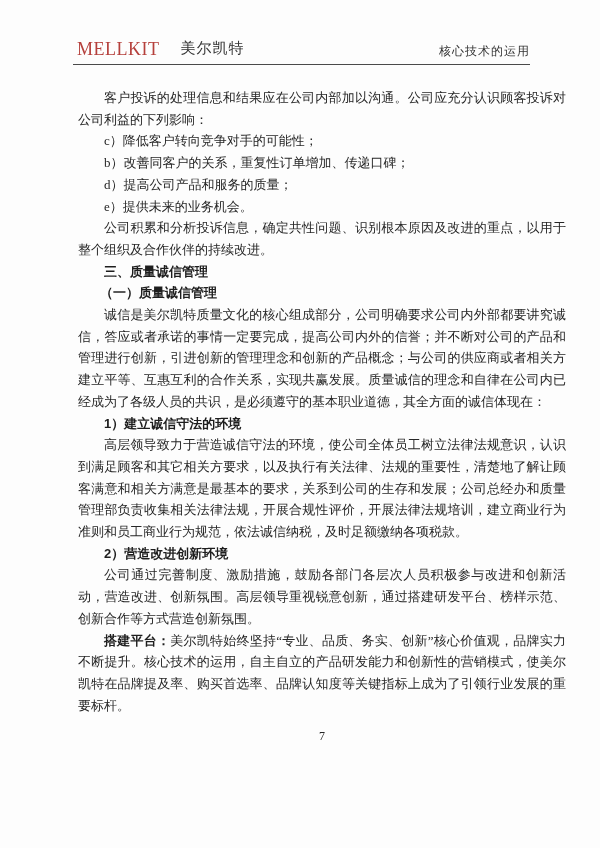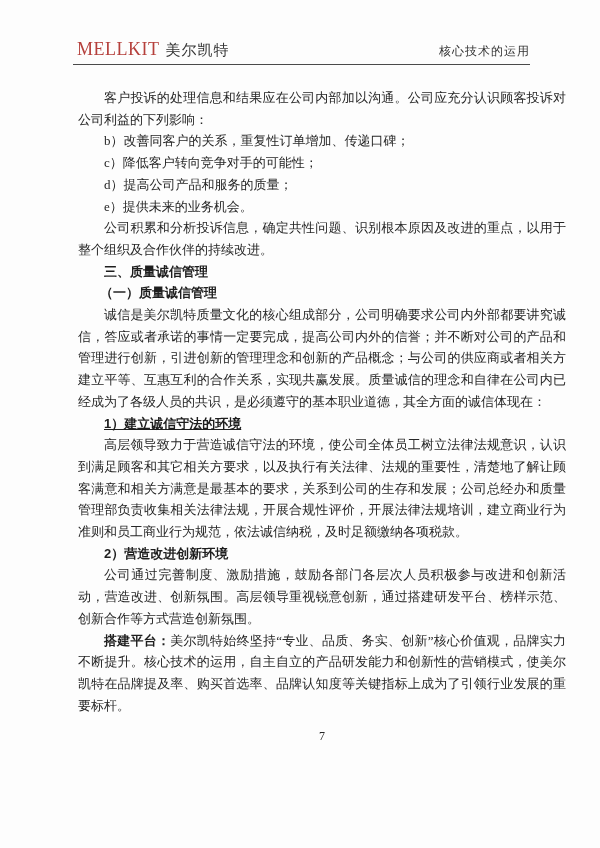--- a/index.html
+++ b/index.html
@@ -16,21 +16,21 @@
   }
   
   .header {
     margin: 0 70px 0 73px;
     padding: 39px 0 4px 0;
     border-bottom: 1.6px solid #4a4a4a;
     display: flex;
     align-items: baseline;
     justify-content: space-between;
   }
-  .logo { display: flex; align-items: flex-end; gap: 6px; padding-left: 4px; }
+  .logo { display: flex; align-items: flex-start; gap: 21px; padding-left: 4px; }
   .logo-latin {
     font-size: 18px;
     letter-spacing: 0.5px;
     color: #b5403c;
     font-family: "Liberation Serif", "DejaVu Serif", serif;
   }
   .logo-cn {
     font-size: 15px;
     color: #333333;
     letter-spacing: 1px;
@@ -51,21 +51,21 @@
   .para { text-indent: 2em; }
   .list-item { text-indent: 2em; text-align: left; }
   .h-bold {
     font-weight: bold;
     font-family: "Liberation Sans", "DejaVu Sans", sans-serif;
     text-align: left;
     color: #1e1e1e;
   }
   .h-section   { text-indent: 2em; margin-top: 13px; }
   .h-subsect   { text-indent: 1.7em; }
-  .h-numbered1 { text-indent: 2em; margin-top: 9px; text-decoration: underline; }
+  .h-numbered1 { text-indent: 2em; margin-top: 9px; }
   .h-numbered2 { text-indent: 2em; margin-top: 8px; }
   .bold-lead {
     font-weight: bold;
     font-family: "Liberation Sans", "DejaVu Sans", sans-serif;
     color: #1e1e1e;
     margin-top: 42px;
   }
   
   .footer {
     margin-top: 10px;
@@ -84,22 +84,22 @@
       <span class="logo-latin">MELLKIT</span>
       <span class="logo-cn">美尔凯特</span>
     </div>
     <div class="doc-title">核心技术的运用</div>
   </div>
 
   <div class="content">
 
     <p class="para">客户投诉的处理信息和结果应在公司内部加以沟通。公司应充分认识顾客投诉对公司利益的下列影响：</p>
 
+    <p class="list-item">c）降低客户转向竞争对手的可能性；</p>
     <p class="list-item">b）改善同客户的关系，重复性订单增加、传递口碑；</p>
-    <p class="list-item">c）降低客户转向竞争对手的可能性；</p>
     <p class="list-item">d）提高公司产品和服务的质量；</p>
     <p class="list-item">e）提供未来的业务机会。</p>
 
     <p class="para">公司积累和分析投诉信息，确定共性问题、识别根本原因及改进的重点，以用于整个组织及合作伙伴的持续改进。</p>
 
     <p class="h-bold h-section">三、质量诚信管理</p>
     <p class="h-bold h-subsect">（一）质量诚信管理</p>
 
     <p class="para">诚信是美尔凯特质量文化的核心组成部分，公司明确要求公司内外部都要讲究诚信，答应或者承诺的事情一定要完成，提高公司内外的信誉；并不断对公司的产品和管理进行创新，引进创新的管理理念和创新的产品概念；与公司的供应商或者相关方建立平等、互惠互利的合作关系，实现共赢发展。质量诚信的理念和自律在公司内已经成为了各级人员的共识，是必须遵守的基本职业道德，其全方面的诚信体现在：</p>
 

